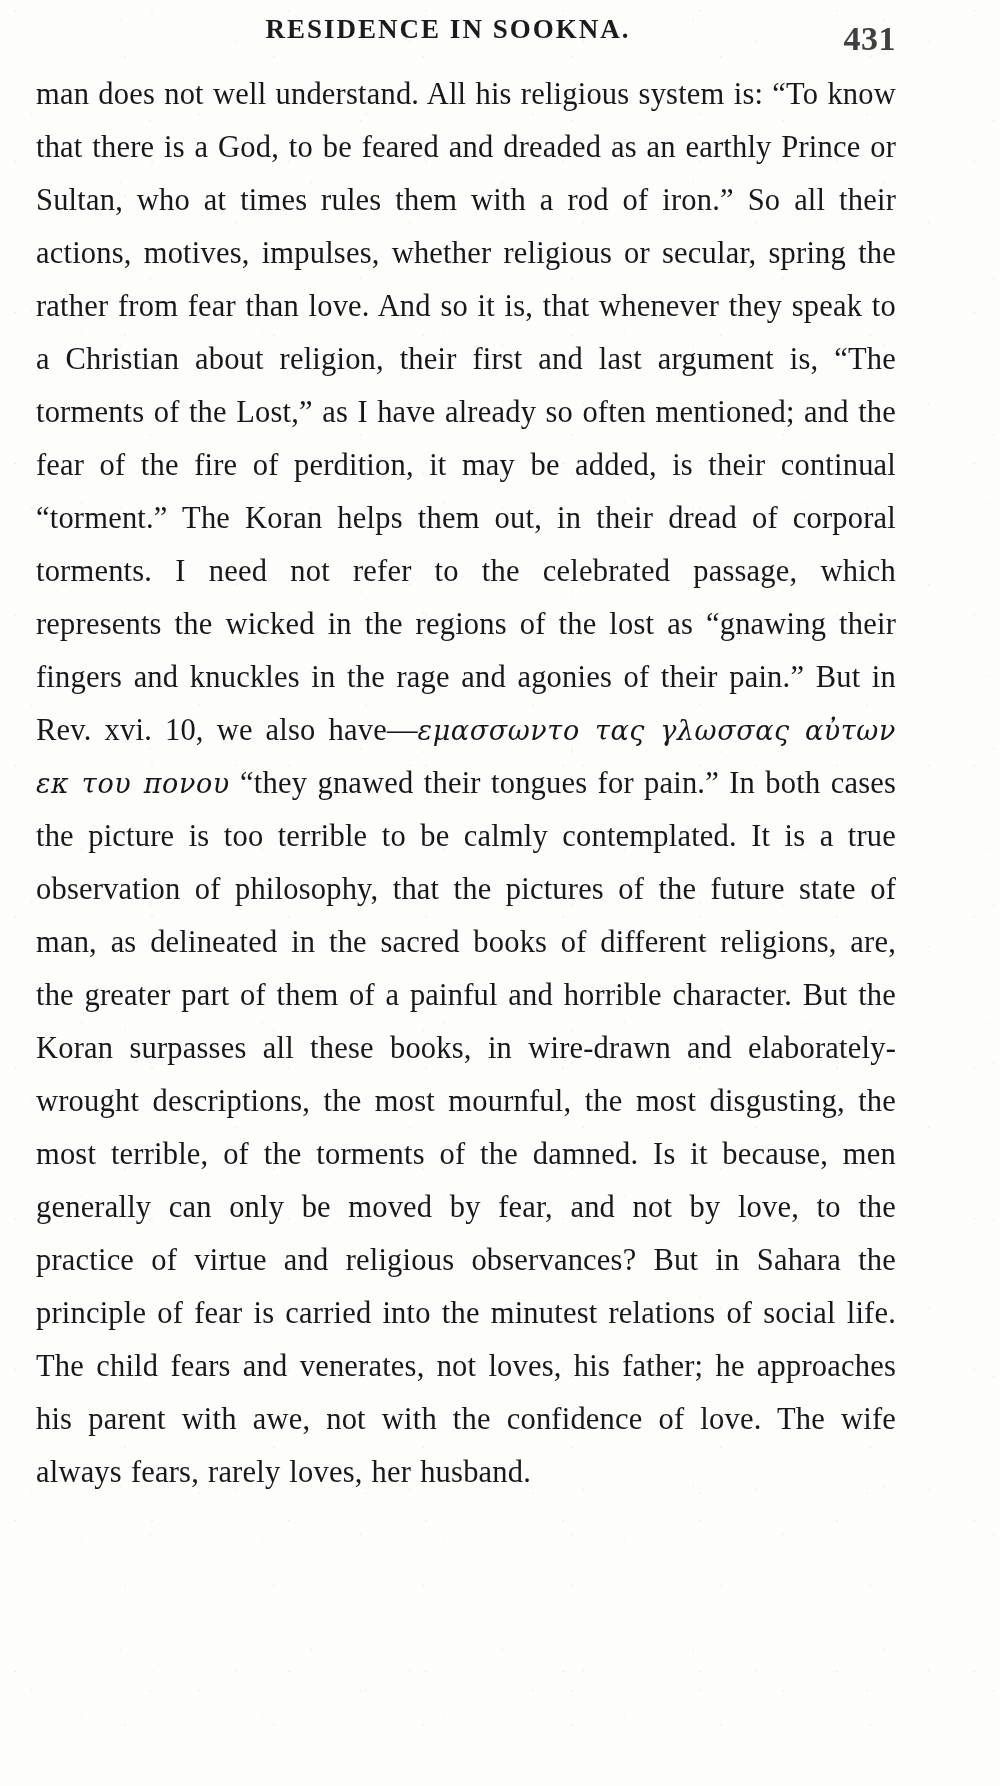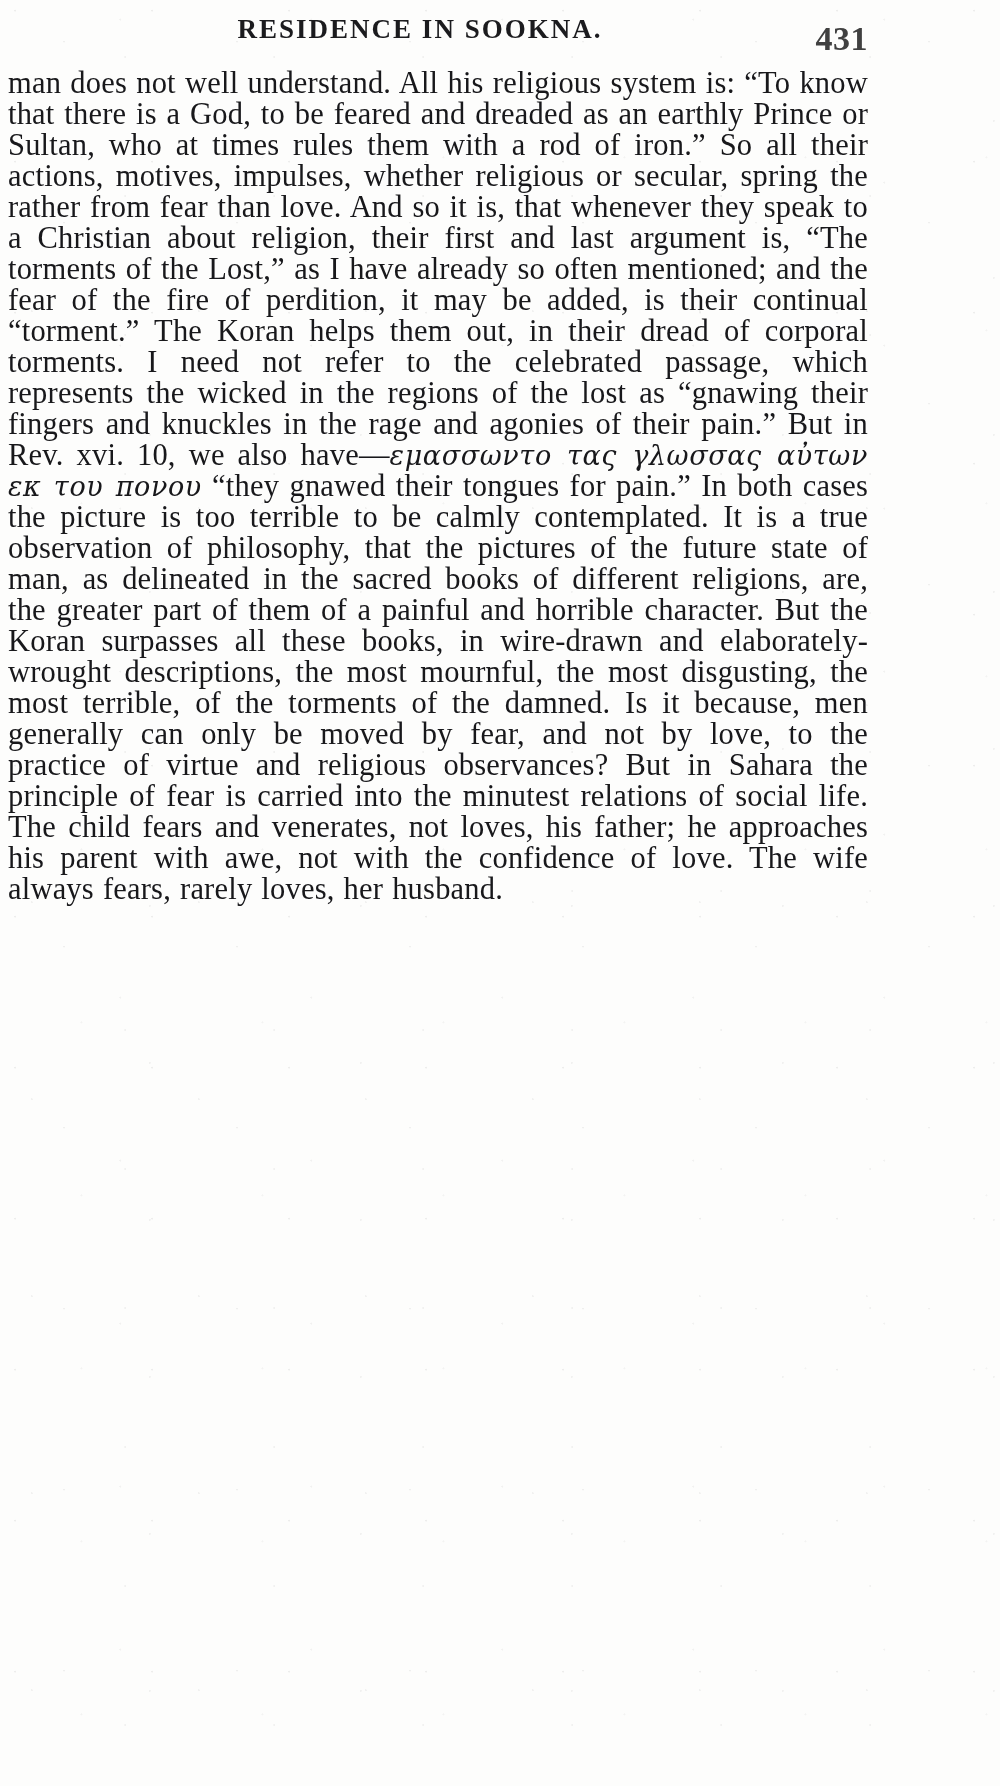--- a/index.html
+++ b/index.html
@@ -17,21 +17,21 @@
   .page {
     position: relative;
     width: 1000px;
     height: 1786px;
     background: #fdfdfc;
     padding: 0;
     box-sizing: border-box;
   }
   .page-inner {
     position: absolute;
-    left: 8px;
+    left: 36px;
     top: 14px;
     width: 860px;
   }
   .running-head {
     display: flex;
     align-items: baseline;
     justify-content: center;
     position: relative;
     height: 46px;
     margin-bottom: 8px;
@@ -50,21 +50,21 @@
     position: absolute;
     right: 0;
     bottom: 2px;
     font-size: 34px;
     font-weight: 700;
     color: #404040;
     letter-spacing: 0.5px;
   }
   .body-text {
     font-size: 30.5px;
-    line-height: 31px;
+    line-height: 53px;
     text-align: justify;
     text-justify: inter-word;
     color: #18181b;
     letter-spacing: 0.2px;
     word-spacing: 1.2px;
   }
   .body-text p {
     margin: 0;
   }
   .greek {

